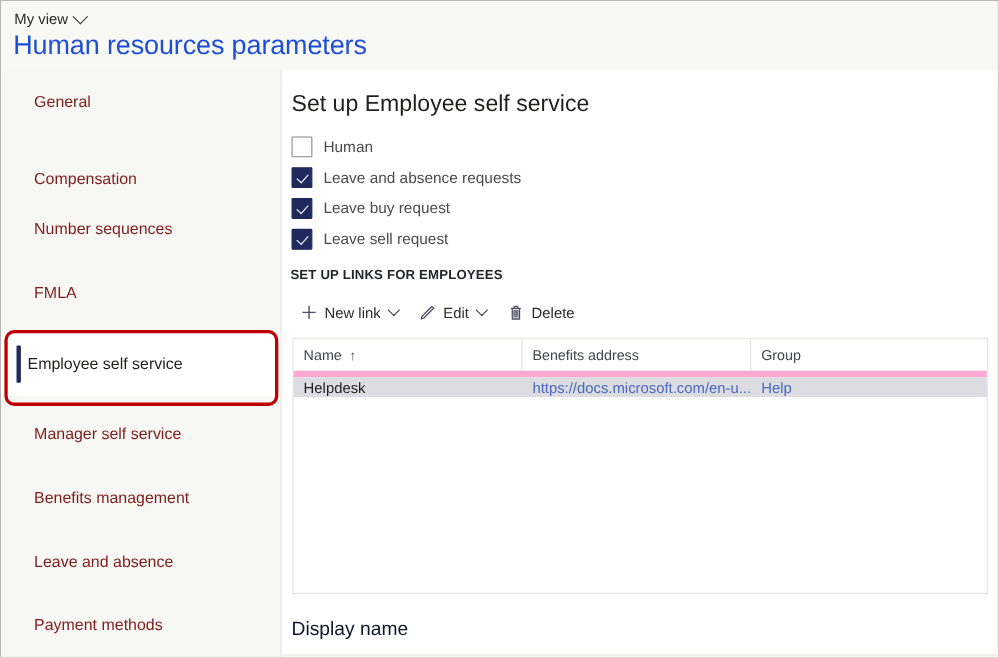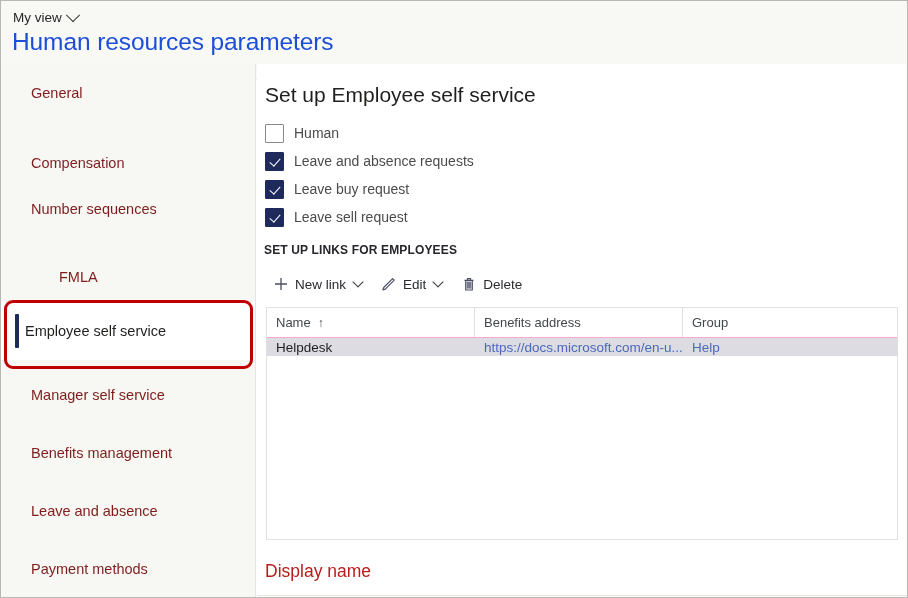--- a/index.html
+++ b/index.html
@@ -223,21 +223,21 @@
     left: 9px; top: 243px;
     width: 632px;
     height: 233px;
     box-sizing: border-box;
     border: 1px solid #e2e0dc;
     background: #ffffff;
   }
   .grid-head {
     display: flex;
     height: 29px;
-    border-bottom: 1px solid #f9a8d4;
+    border-bottom: 6px solid #f9a8d4;
     background: #ffffff;
   }
   .gh-cell {
     display: flex;
     align-items: center;
     box-sizing: border-box;
     padding-left: 9px;
     font-size: 13px;
     color: #43464b;
     border-right: 1px solid #e2e0dc;
@@ -268,21 +268,21 @@
   }
   .gr-cell.link { color: #4a69bd; }
   .col-1 { width: 208px; }
   .col-2 { width: 208px; }
   .col-3 { width: 214px; }
 
   .footer-label {
     position: absolute;
     left: 8px; top: 497px;
     font-size: 17.5px;
-    color: #b91c1c;
+    color: #0f172a;
   }
   .footer-rule {
     position: absolute;
     left: 0; top: 531px;
     width: 650px;
     height: 1px;
     background: #e6e4df;
   }
 </style>
 </head>
@@ -310,21 +310,21 @@
     </div>
 
     <div class="nav-item" style="top:70px;">
       <span class="label">Compensation</span>
     </div>
 
     <div class="nav-item" style="top:116px;">
       <span class="label">Number sequences</span>
     </div>
 
-    <div class="nav-item" style="top:184px;padding-left:28px;">
+    <div class="nav-item" style="top:174px;">
       <span class="label">FMLA</span>
     </div>
 
     <div class="nav-item selected" style="top:238px;">
       <span class="nav-accent"></span>
       <span class="label">Employee self service</span>
     </div>
 
     <div class="nav-item" style="top:302px;">
       <span class="label">Manager self service</span>

